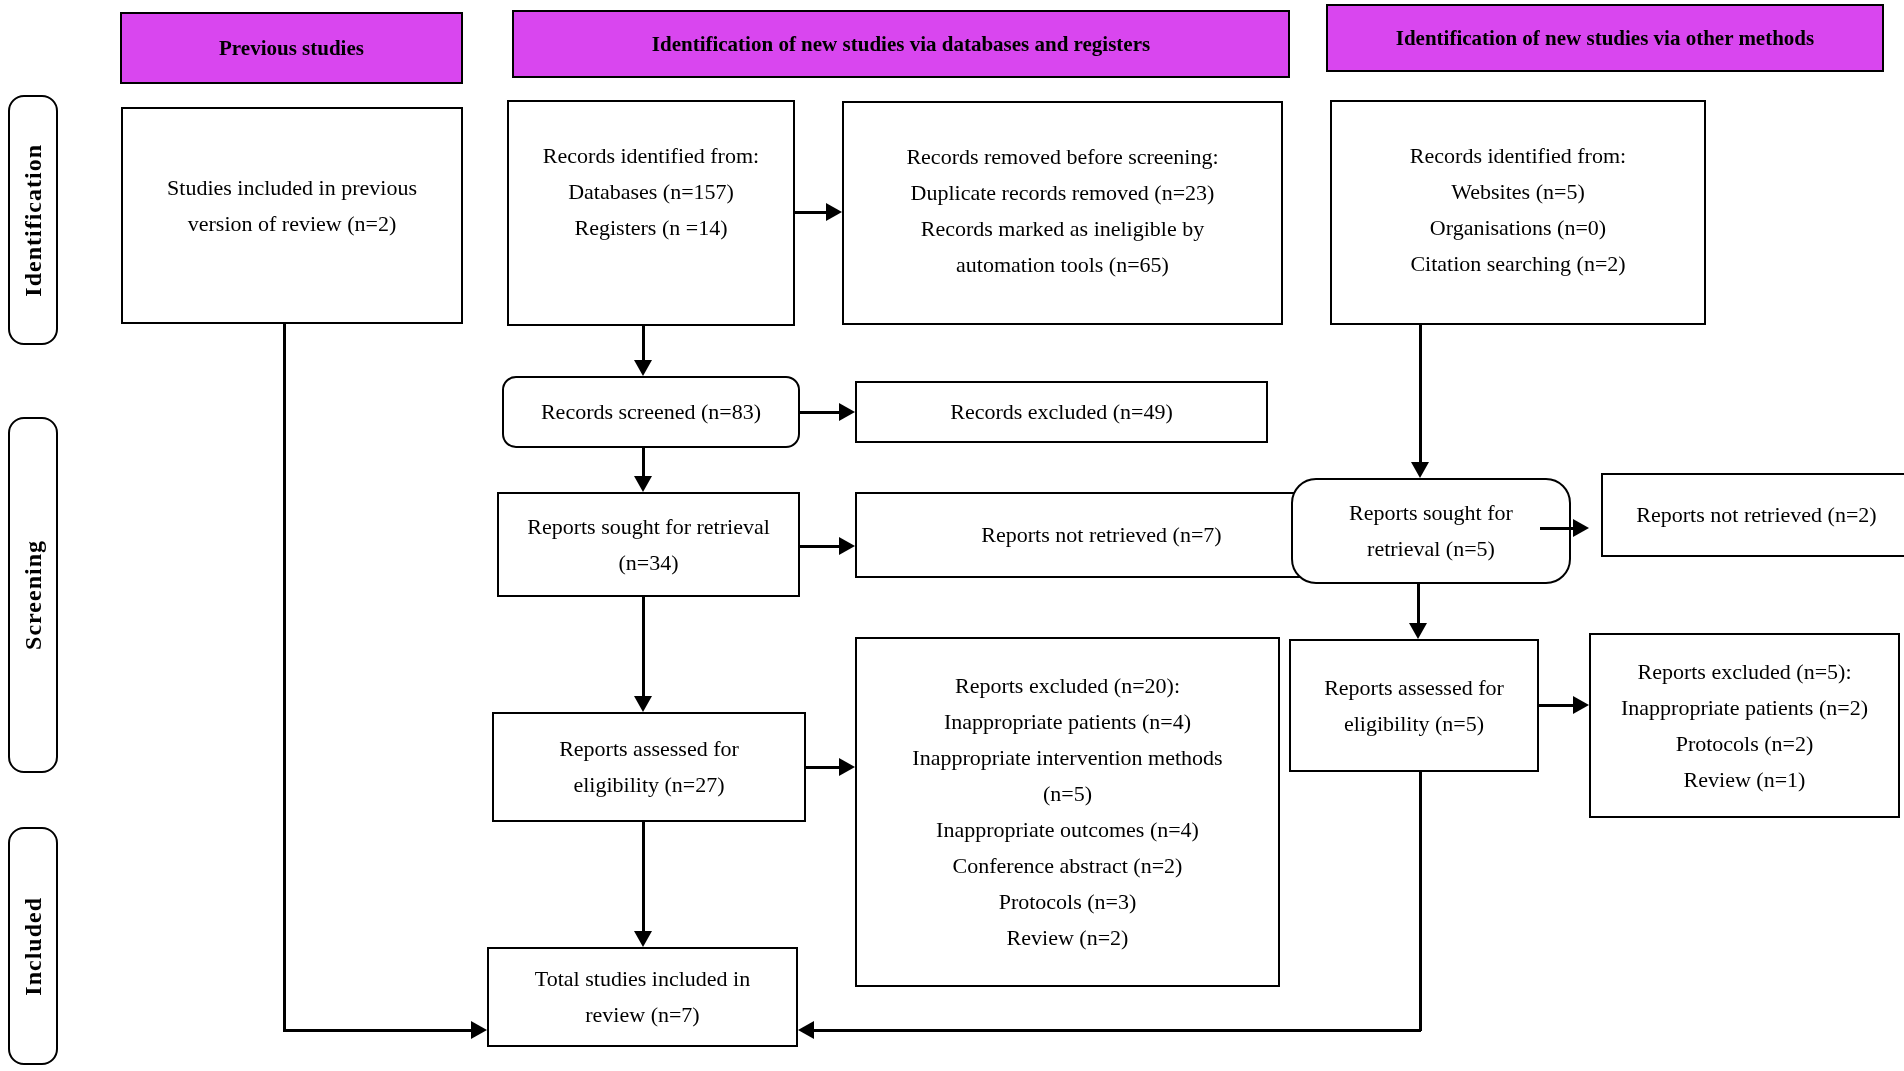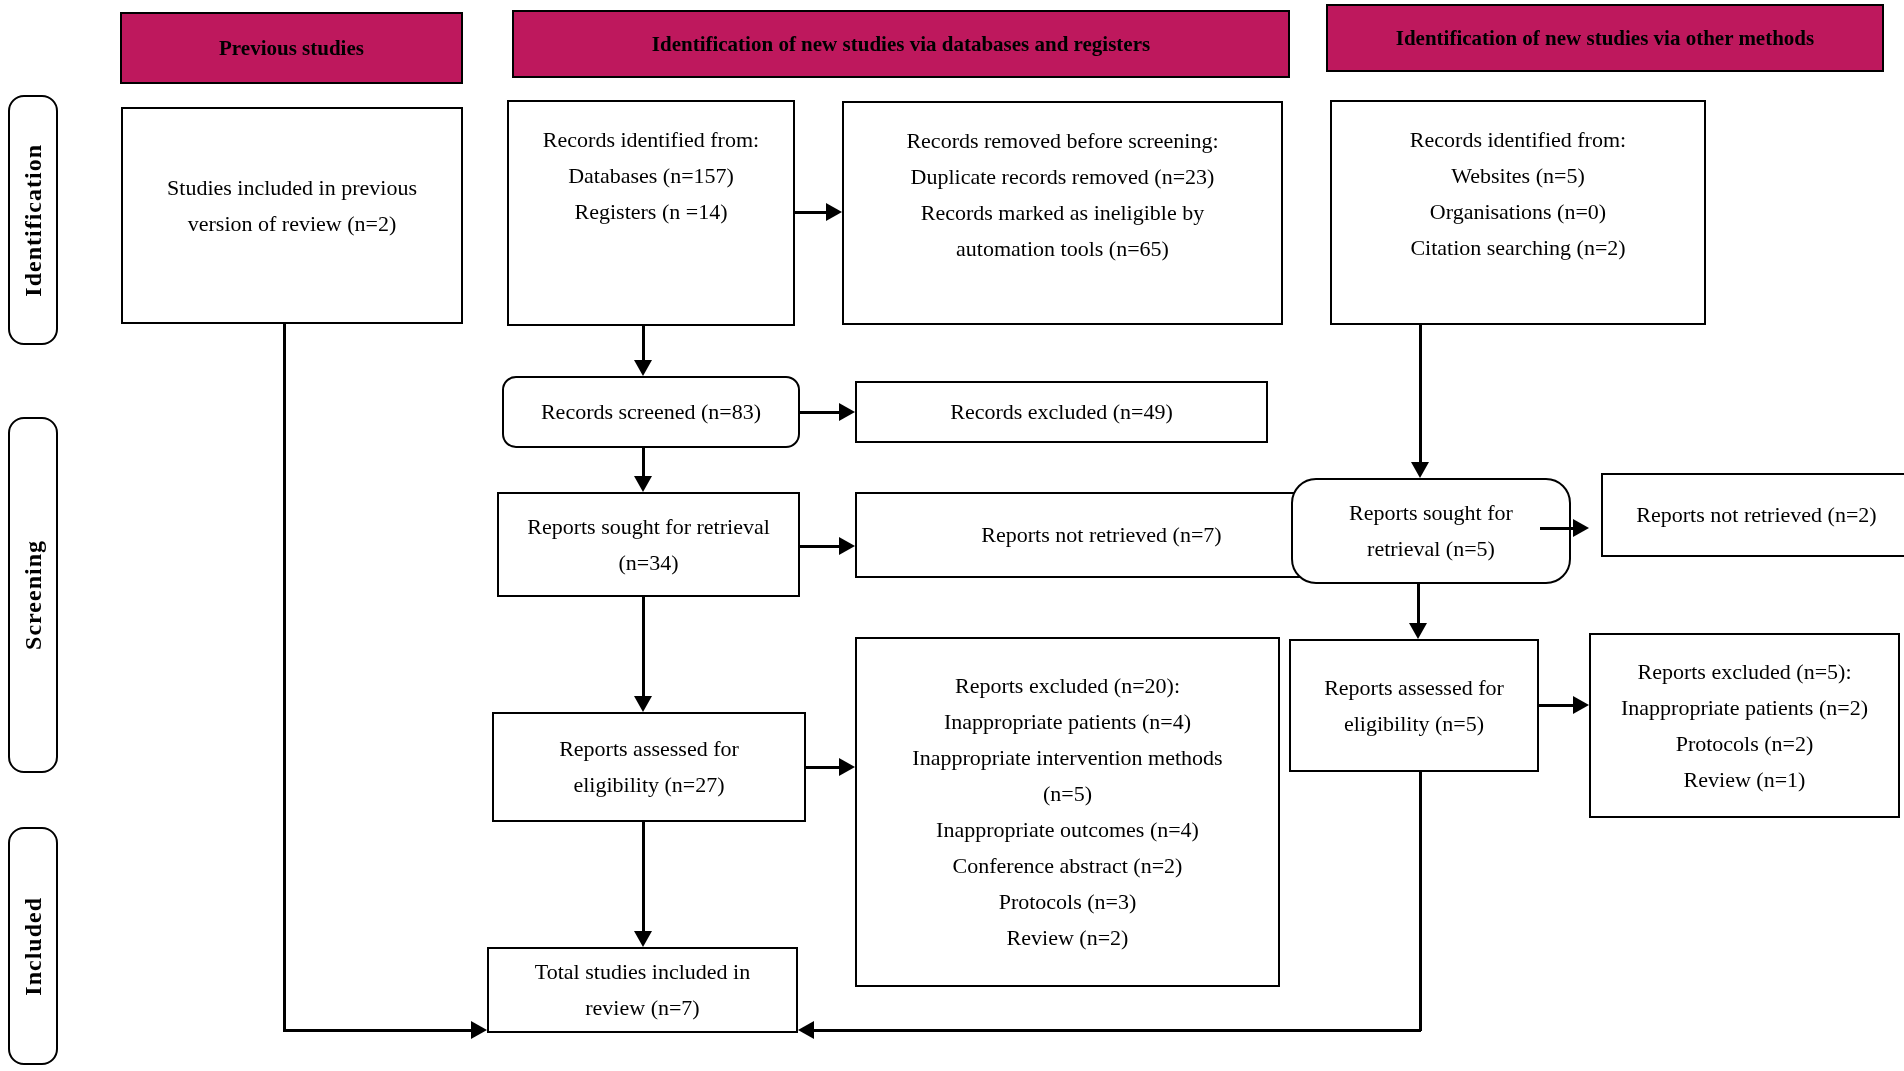--- a/index.html
+++ b/index.html
@@ -7,23 +7,23 @@
     position:relative;width:1904px;height:1071px;background:#ffffff;
     font-family:"Liberation Serif","DejaVu Serif",serif;color:#000;
     overflow:hidden;
   }
   .box{
     position:absolute;border:2.5px solid #000;background:#fff;
     display:flex;flex-direction:column;align-items:center;justify-content:center;
     text-align:center;box-sizing:border-box;
   }
   .box .ln{line-height:36px;font-size:22px;white-space:nowrap;}
-  .box.top-align{justify-content:flex-start;padding-top:20px;}
+  .box.top-align{justify-content:flex-start;padding-top:36px;}
   .header{
-    position:absolute;border:2.5px solid #000;background:#be185d;
+    position:absolute;border:2.5px solid #000;background:#d946ef;
     display:flex;align-items:center;justify-content:center;text-align:center;
     font-weight:bold;font-size:21px;box-sizing:border-box;
   }
   .stage{
     position:absolute;border:2.5px solid #000;border-radius:16px;background:#fff;
     display:flex;align-items:center;justify-content:center;box-sizing:border-box;
   }
   .stage span{
     writing-mode:vertical-rl;transform:rotate(180deg);
     font-weight:bold;font-size:24px;letter-spacing:1px;white-space:nowrap;
@@ -134,21 +134,21 @@
     <div class="ln">eligibility (n=5)</div>
   </div>
 
   <div class="box" style="left:1589px;top:633px;width:311px;height:185px;">
     <div class="ln">Reports excluded (n=5):</div>
     <div class="ln">Inappropriate patients (n=2)</div>
     <div class="ln">Protocols (n=2)</div>
     <div class="ln">Review (n=1)</div>
   </div>
 
-  <div class="box" style="left:487px;top:947px;width:311px;height:86px;">
+  <div class="box" style="left:487px;top:947px;width:311px;height:100px;">
     <div class="ln">Total studies included in</div>
     <div class="ln">review (n=7)</div>
   </div>
 
   <div class="hline" style="left:795px;top:211px;width:33px;"></div>
   <div class="arr-right" style="left:826px;top:203px;"></div>
 
   <div class="hline" style="left:800px;top:411px;width:41px;"></div>
   <div class="arr-right" style="left:839px;top:403px;"></div>
 

